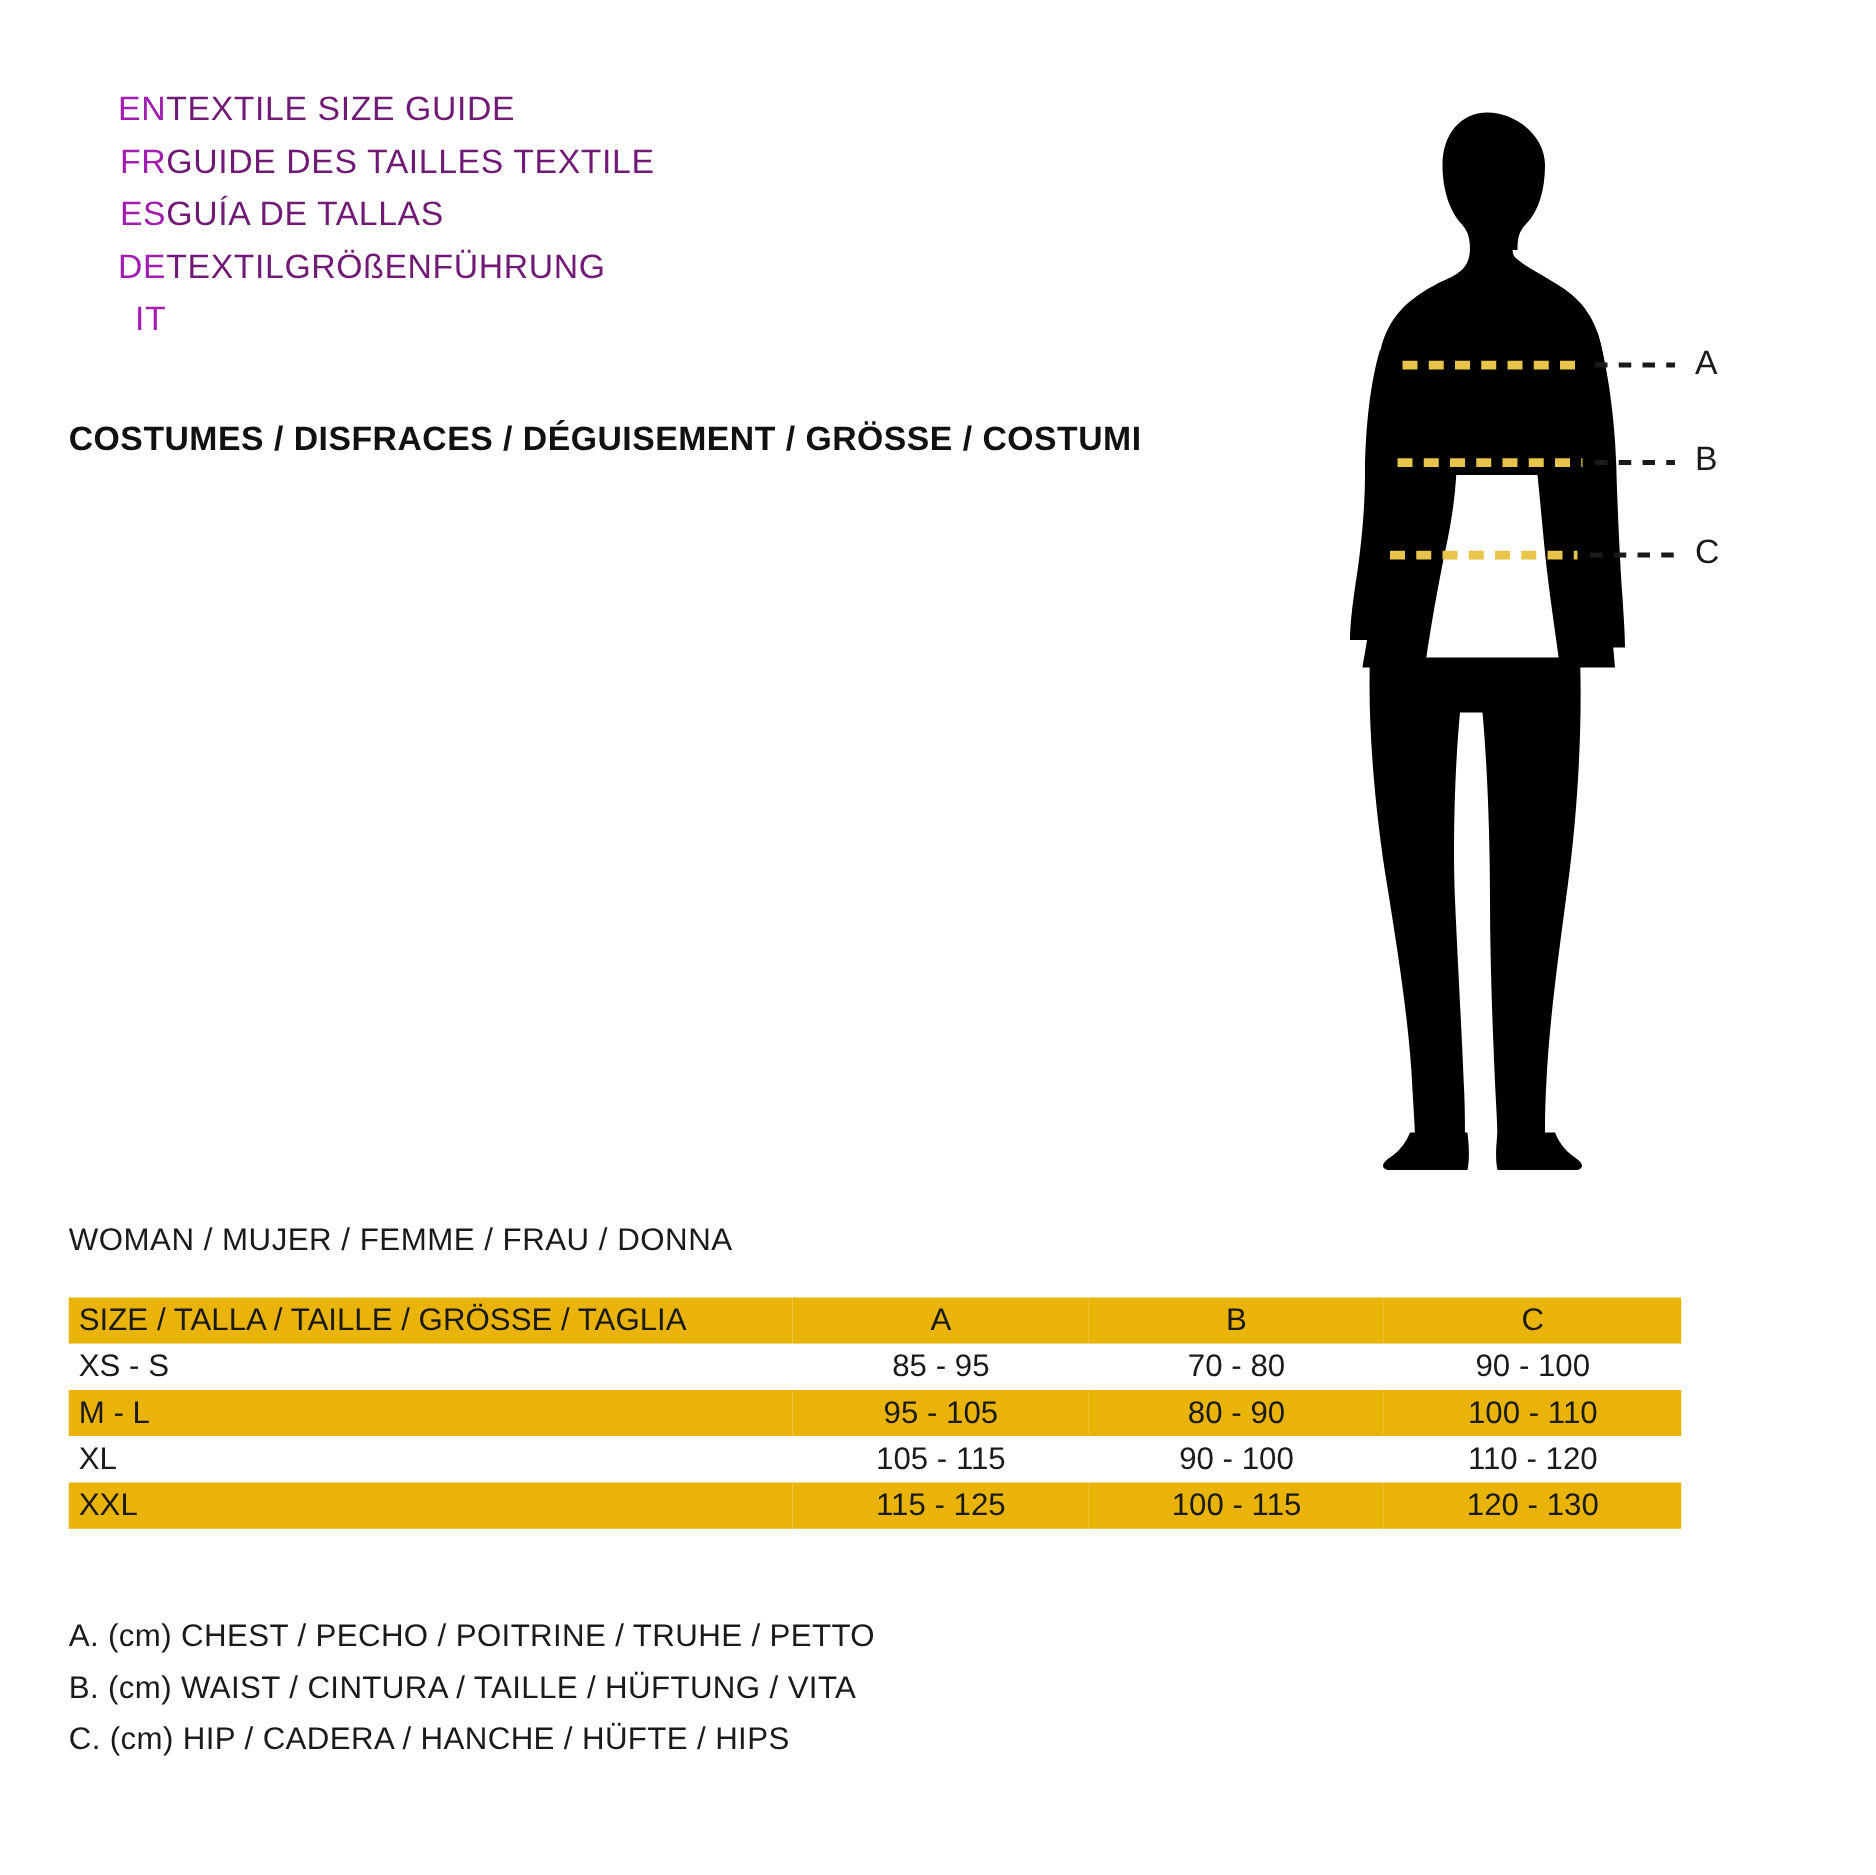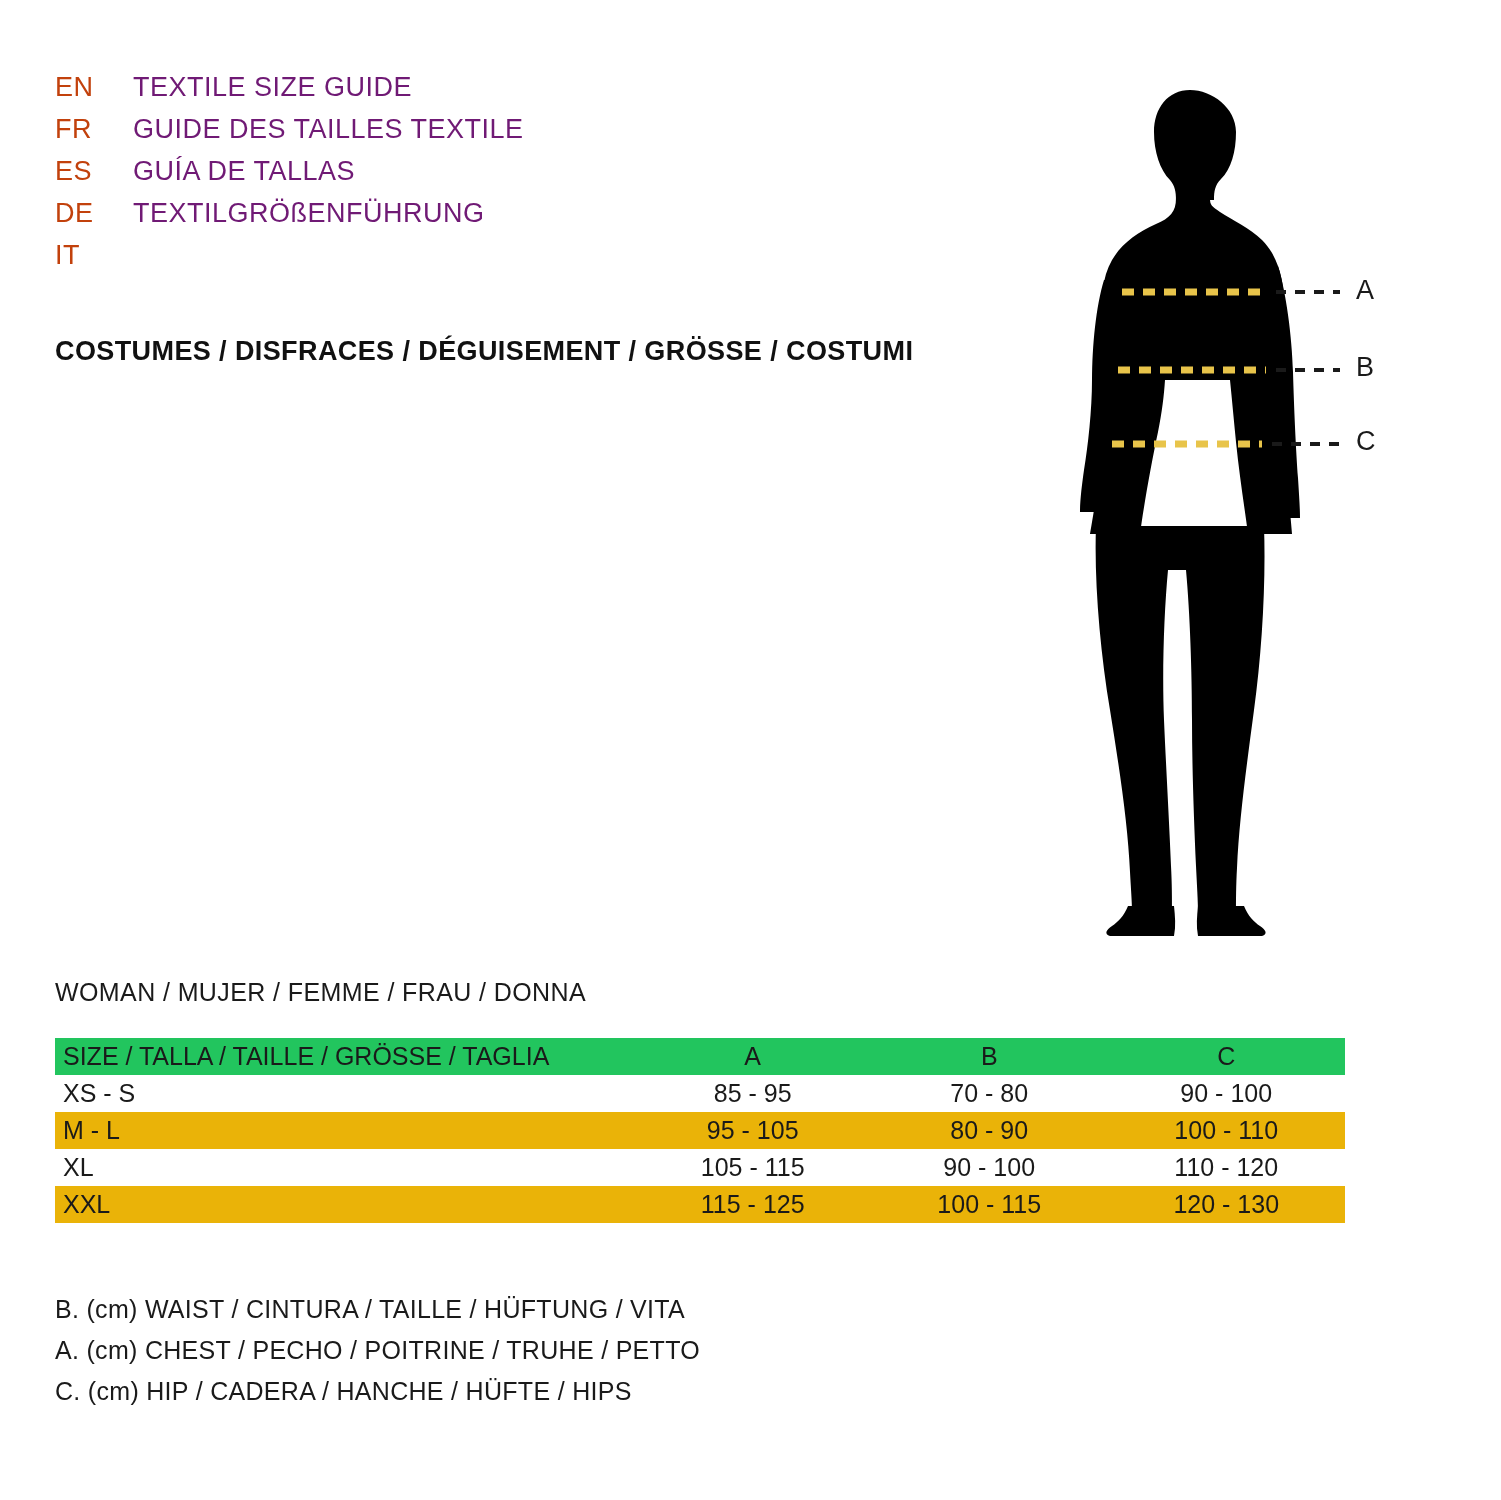--- a/index.html
+++ b/index.html
@@ -25,21 +25,22 @@
   }
   .lang-row {
     display: flex;
     align-items: baseline;
     height: 42px;
   }
   .lang-code {
     width: 78px;
     font-size: 27px;
     letter-spacing: 0.5px;
-    color: #c2410c;
+    color: #a21caf;
+    text-align: right;
   }
   .lang-text {
     font-size: 27px;
     letter-spacing: 0.5px;
     color: #701a75;
   }
   #costumes-line {
     position: absolute;
     left: 55px;
     top: 336px;
@@ -94,21 +95,21 @@
     height: 37px;
     font-weight: normal;
     text-align: center;
   }
   #size-table th.label-col, #size-table td.label-col {
     text-align: left;
     padding-left: 8px;
     width: 575px;
   }
   #size-table thead tr {
-    background: #22c55e;
+    background: #eab308;
     margin-top: 32px;
   }
   #size-table tbody tr.row-even {
     background: #ffffff;
   }
   #size-table tbody tr.row-odd {
     background: #eab308;
   }
   .col-a { width: 238px; }
   .col-b { width: 238px; }
@@ -217,16 +218,16 @@
     <tr class="row-odd">
       <td class="label-col">XXL</td>
       <td class="col-a">115 - 125</td>
       <td class="col-b">100 - 115</td>
       <td class="col-c">120 - 130</td>
     </tr>
   </tbody>
 </table>
 
 <div id="legend">
+  <div class="legend-line">A. (cm) CHEST / PECHO / POITRINE / TRUHE / PETTO</div>
   <div class="legend-line">B. (cm) WAIST / CINTURA / TAILLE / HÜFTUNG / VITA</div>
-  <div class="legend-line">A. (cm) CHEST / PECHO / POITRINE / TRUHE / PETTO</div>
   <div class="legend-line">C. (cm) HIP / CADERA / HANCHE / HÜFTE / HIPS</div>
 </div>
 
 </body></html>

